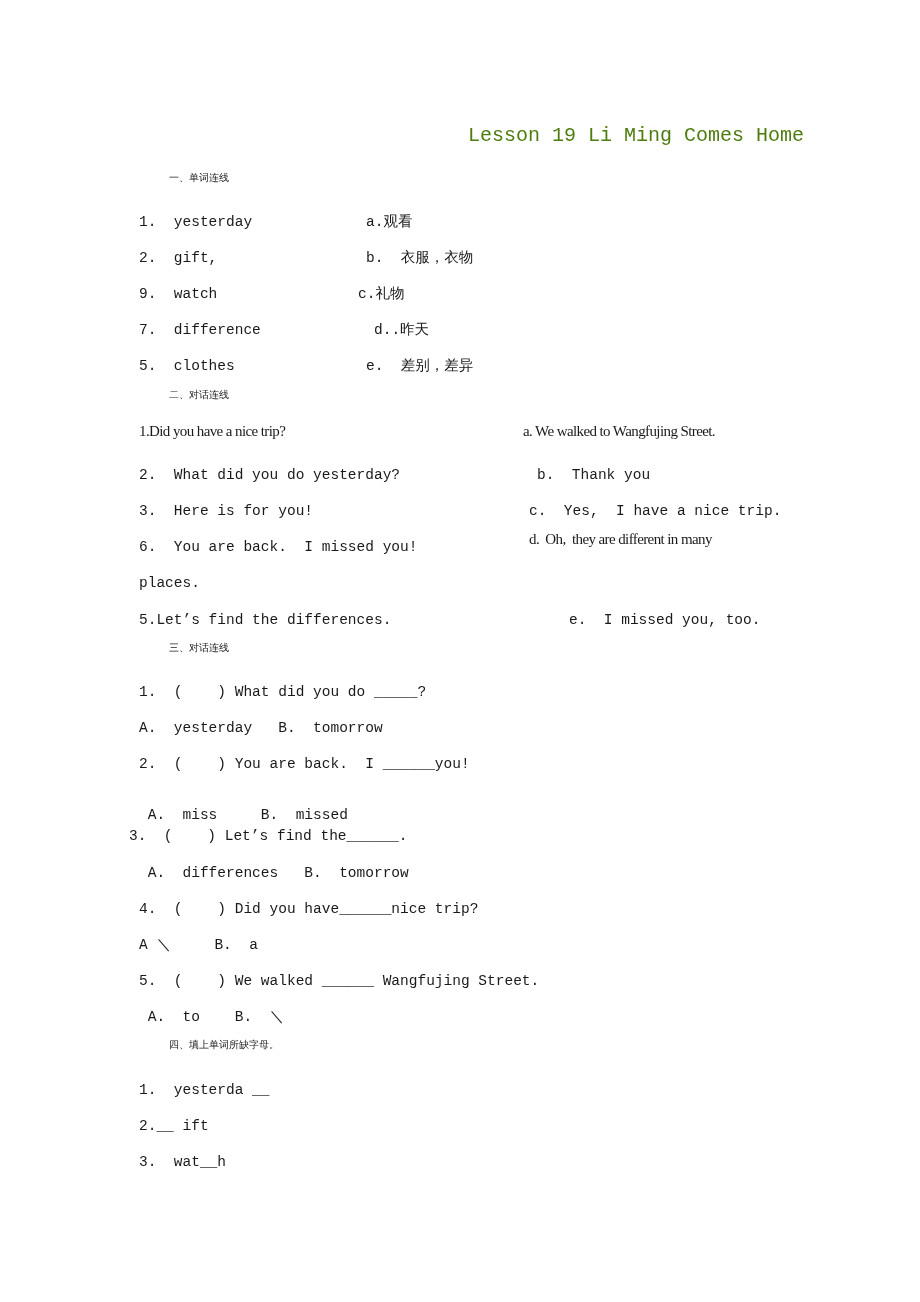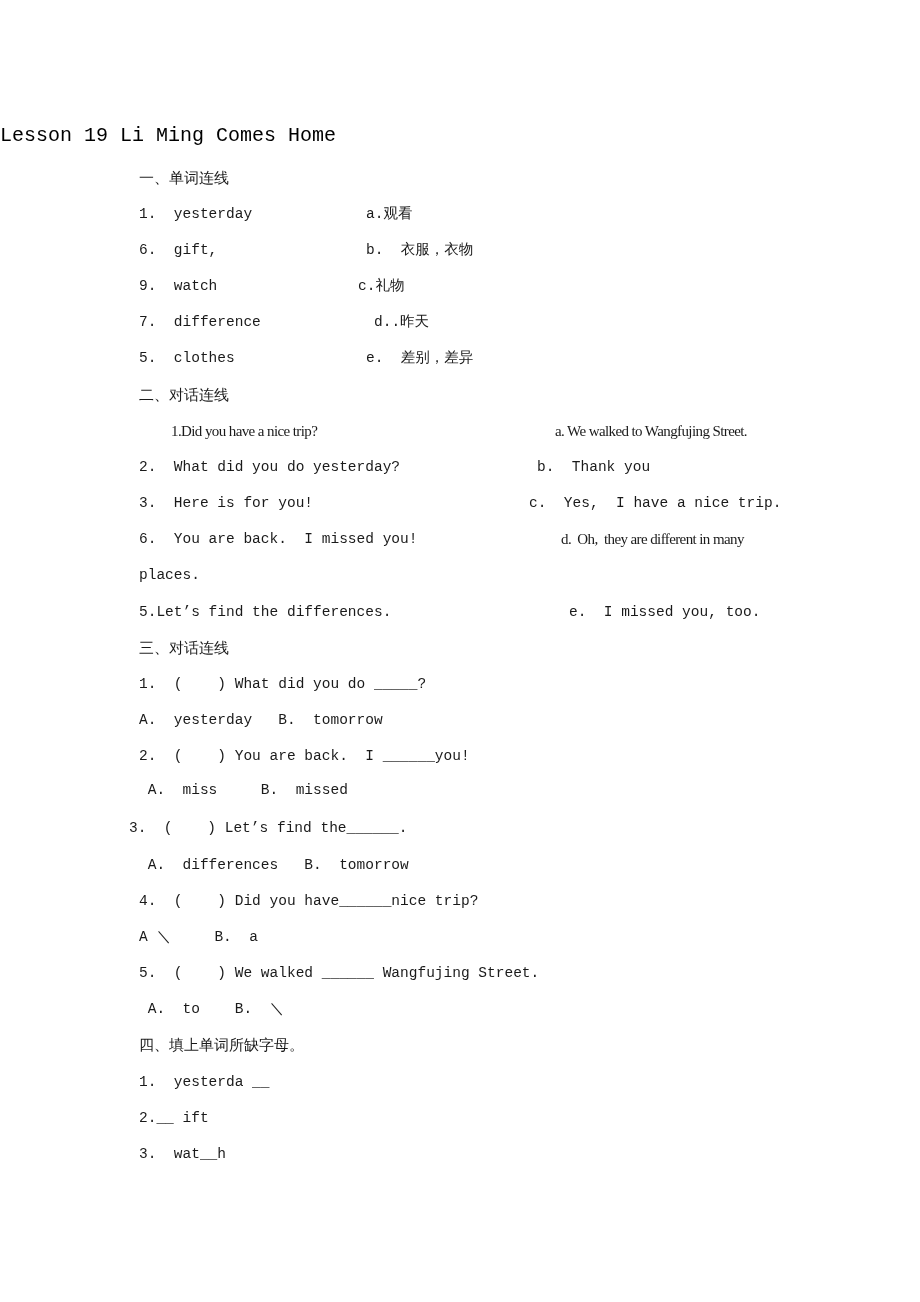--- a/index.html
+++ b/index.html
@@ -1,33 +1,33 @@
 <!DOCTYPE html>
 <html><head>
 <meta charset="utf-8">
 <style>
   html, body { margin: 0; padding: 0; background: #ffffff; }
   body { width: 920px; height: 1302px; position: relative; overflow: hidden;
          font-family: "DejaVu Serif", "Liberation Serif", serif; color: #1a1a1a; }
   .t { position: absolute; white-space: pre; font-size: 14px; line-height: 18px; }
-  .mono { font-family: "Liberation Mono", "DejaVu Sans Mono", monospace; font-size: 14.5px; }
-  .title { position: absolute; top: 124px; left: 0; width: 804px; text-align: left;
+  .mono { font-family: "Liberation Mono", "DejaVu Sans Mono", monospace; font-size: 14.5px; margin-top: 8px; }
+  .title { position: absolute; top: 124px; left: 0; width: 804px; text-align: right;
            font-family: "Liberation Mono", "DejaVu Sans Mono", monospace;
-           font-size: 20px; line-height: 24px; color: #000000; white-space: pre; }
-  .head { font-family: "DejaVu Sans", "Liberation Sans", sans-serif; font-size: 15px; }
-  .tight { letter-spacing: -0.6px; font-family: "Liberation Serif", serif; font-size: 15px; margin-left: 32px; }
+           font-size: 20px; line-height: 24px; color: #4d7c0f; white-space: pre; }
+  .head { font-family: "DejaVu Sans", "Liberation Sans", sans-serif; font-size: 10px; margin-left: 30px; }
+  .tight { letter-spacing: -0.6px; font-family: "Liberation Serif", serif; font-size: 15px; }
 </style>
 </head>
 <body>
 
 <div class="title">Lesson 19 Li Ming Comes Home</div>
 
 <div class="t head" style="top:169px;left:139px">一、单词连线</div>
 <div class="t mono" style="top:205px;left:139px">1.  yesterday</div>
-<div class="t mono" style="top:241px;left:139px">6.  gift,</div>
+<div class="t mono" style="top:241px;left:139px">2.  gift,</div>
 <div class="t mono" style="top:277px;left:139px">9.  watch</div>
 <div class="t mono" style="top:313px;left:139px">7.  difference</div>
 <div class="t mono" style="top:349px;left:139px">5.  clothes</div>
 <div class="t mono" style="top:205px;left:366px">a.观看</div>
 <div class="t mono" style="top:241px;left:366px">b.  衣服，衣物</div>
 <div class="t mono" style="top:277px;left:358px">c.礼物</div>
 <div class="t mono" style="top:313px;left:374px">d..昨天</div>
 <div class="t mono" style="top:349px;left:366px">e.  差别，差异</div>
 
 <div class="t head" style="top:386px;left:139px">二、对话连线</div>
@@ -40,21 +40,21 @@
 <div class="t tight" style="top:422px;left:523px">a. We walked to Wangfujing Street.</div>
 <div class="t mono" style="top:458px;left:537px">b.  Thank you</div>
 <div class="t mono" style="top:494px;left:529px">c.  Yes,  I have a nice trip.</div>
 <div class="t tight" style="top:530px;left:529px">d.  Oh,  they are different in many</div>
 <div class="t mono" style="top:603px;left:569px">e.  I missed you, too.</div>
 
 <div class="t head" style="top:639px;left:139px">三、对话连线</div>
 <div class="t mono" style="top:675px;left:139px">1.  (    ) What did you do _____?</div>
 <div class="t mono" style="top:711px;left:139px">A.  yesterday   B.  tomorrow</div>
 <div class="t mono" style="top:747px;left:139px">2.  (    ) You are back.  I ______you!</div>
-<div class="t mono" style="top:781px;left:139px"> A.  miss     B.  missed</div>
+<div class="t mono" style="top:798px;left:139px"> A.  miss     B.  missed</div>
 <div class="t mono" style="top:819px;left:129px">3.  (    ) Let’s find the______.</div>
 <div class="t mono" style="top:856px;left:139px"> A.  differences   B.  tomorrow</div>
 <div class="t mono" style="top:892px;left:139px">4.  (    ) Did you have______nice trip?</div>
 <div class="t mono" style="top:928px;left:139px">A ＼     B.  a</div>
 <div class="t mono" style="top:964px;left:139px">5.  (    ) We walked ______ Wangfujing Street.</div>
 <div class="t mono" style="top:1000px;left:139px"> A.  to    B.  ＼</div>
 
 <div class="t head" style="top:1036px;left:139px">四、填上单词所缺字母。</div>
 <div class="t mono" style="top:1073px;left:139px">1.  yesterda __</div>
 <div class="t mono" style="top:1109px;left:139px">2.__ ift</div>

